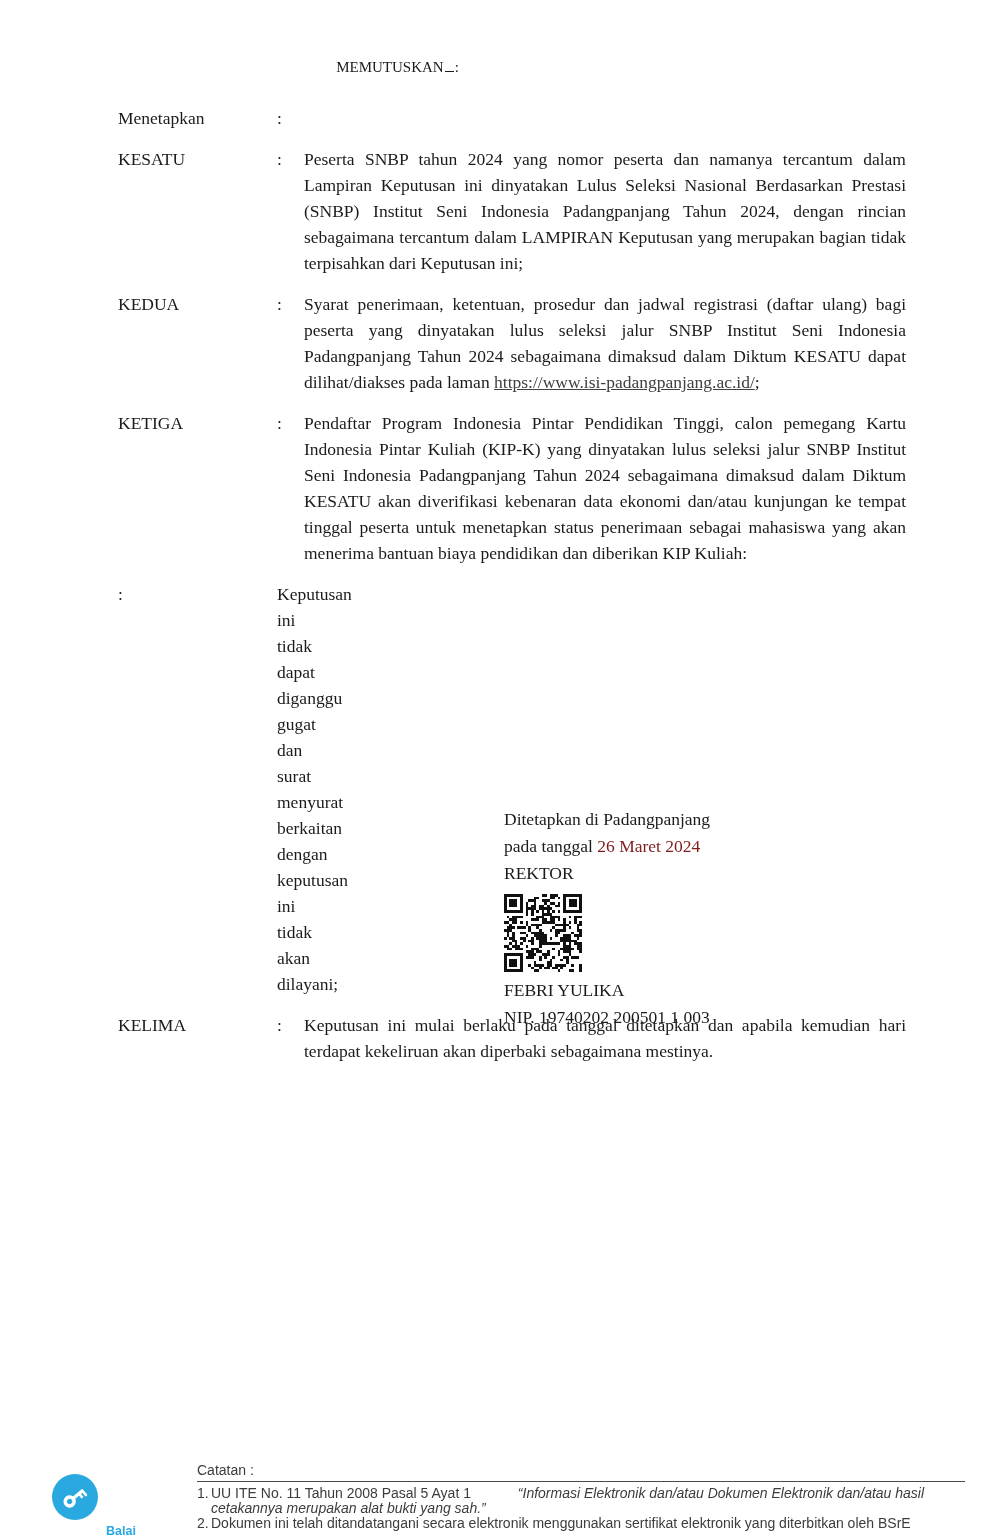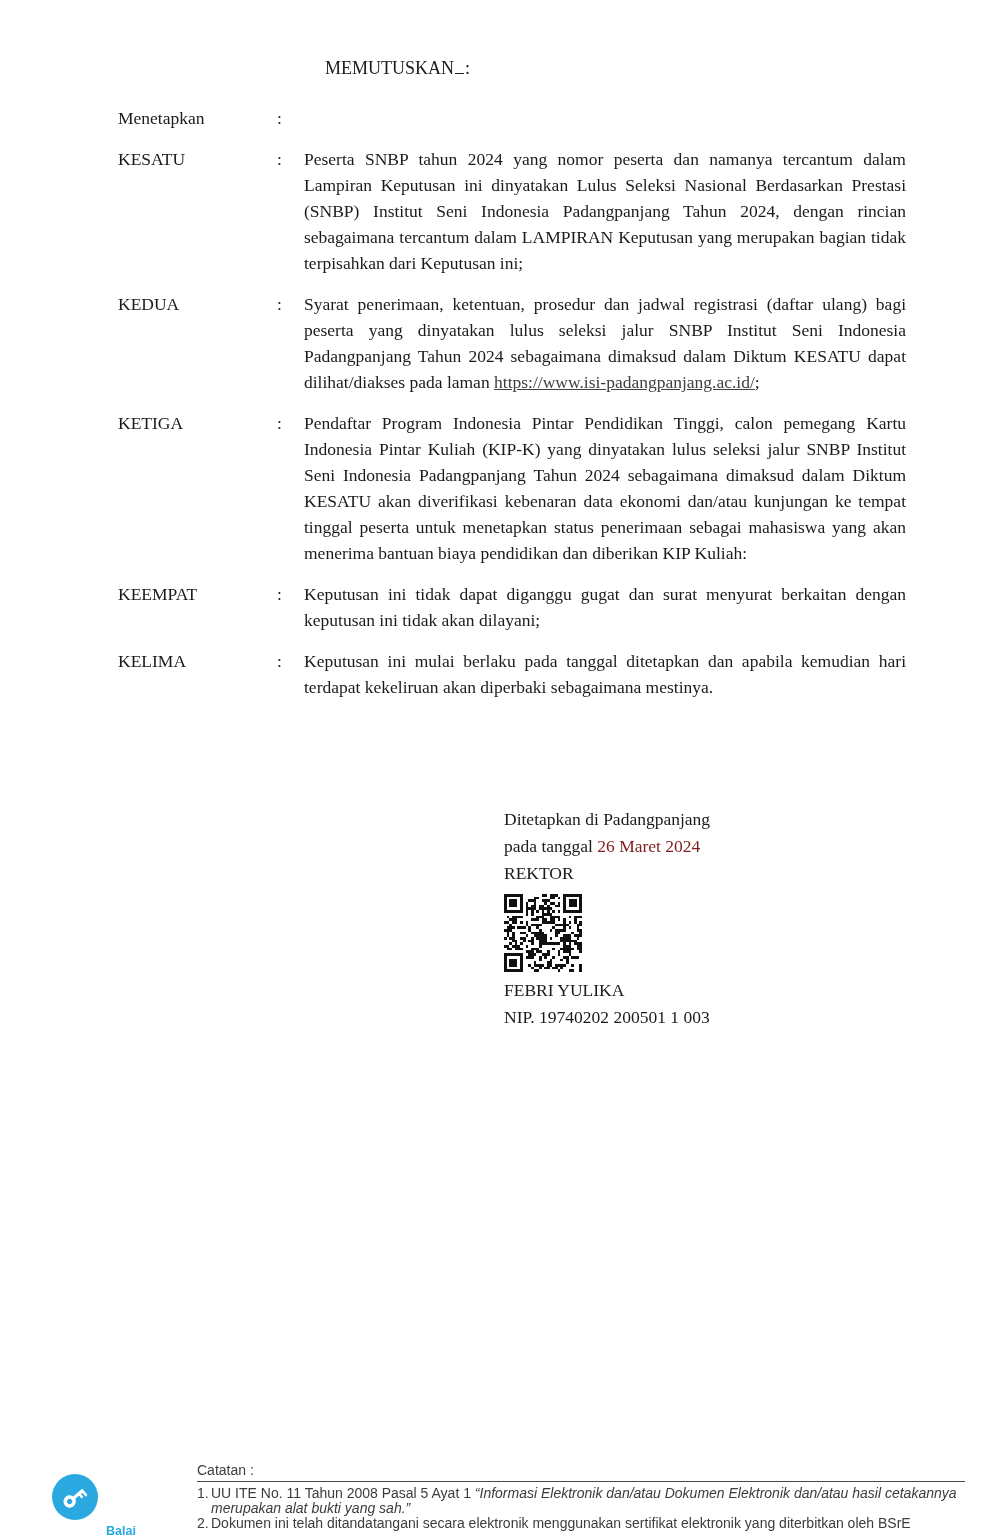--- a/index.html
+++ b/index.html
@@ -9,21 +9,21 @@
     width:1000px; height:1536px;
     margin:0 auto;
     background:#ffffff;
     font-family:"Liberation Serif", serif;
     color:#1b1b1b;
     overflow:hidden;
   }
   
   .heading {
     position:absolute; top:58px; left:0; width:795px;
-    text-align:center; font-size:18px;
+    text-align:center; font-size:15px;
   }
   .heading .u-space {
     display:inline-block; width:9px; height:14px;
     border-bottom:1.6px solid #1b1b1b; margin:0 1px;
   }
   
   .decree {
     position:absolute; top:105px; left:118px; width:788px;
     font-size:17.5px; line-height:26px;
   }
@@ -48,21 +48,21 @@
     position:absolute; left:197px; top:1463px; width:768px;
     font-family:"Liberation Sans", sans-serif;
     font-size:14px; line-height:15px; color:#3c3c3c;
   }
   .footer-rule {
     border:0; border-top:1.4px solid #4a4a4a;
     margin:3px 0 4px 0;
   }
   .note-row { display:flex; }
   .note-num { width:14px; flex:0 0 auto; }
-  .note-text i { font-style:italic; }
+  .note-text i { font-style:italic;margin-left:43px; }
   .logo {
     position:absolute; left:52px; top:1474px;
     display:flex; align-items:flex-start;
   }
   .logo-circle {
     width:46px; height:46px; border-radius:50%;
     background:#29a9e0; flex:0 0 auto;
     display:flex; align-items:center; justify-content:center;
   }
   .logo-text {
@@ -97,21 +97,20 @@
       <div class="decree-text"><span>Syarat penerimaan, ketentuan, prosedur dan jadwal registrasi (daftar ulang) bagi peserta yang dinyatakan lulus seleksi jalur SNBP Institut Seni Indonesia Padangpanjang Tahun 2024 sebagaimana dimaksud dalam Diktum KESATU dapat dilihat/diakses pada laman </span><a href="#">https://www.isi-padangpanjang.ac.id/</a><span>;</span></div>
     </div>
 
     <div class="decree-item">
       <div class="decree-label">KETIGA</div>
       <div class="decree-colon">:</div>
       <div class="decree-text">Pendaftar Program Indonesia Pintar Pendidikan Tinggi, calon pemegang Kartu Indonesia Pintar Kuliah (KIP-K) yang dinyatakan lulus seleksi jalur SNBP Institut Seni Indonesia Padangpanjang Tahun 2024 sebagaimana dimaksud dalam Diktum KESATU akan diverifikasi kebenaran data ekonomi dan/atau kunjungan ke tempat tinggal peserta untuk menetapkan status penerimaan sebagai mahasiswa yang akan menerima bantuan biaya pendidikan dan diberikan KIP Kuliah:</div>
     </div>
 
     <div class="decree-item">
-      <div class="decree-label">KEEMPAT</div>
       <div class="decree-colon">:</div>
       <div class="decree-text">Keputusan ini tidak dapat diganggu gugat dan surat menyurat berkaitan dengan keputusan ini tidak akan dilayani;</div>
     </div>
 
     <div class="decree-item">
       <div class="decree-label">KELIMA</div>
       <div class="decree-colon">:</div>
       <div class="decree-text">Keputusan ini mulai berlaku pada tanggal ditetapkan dan apabila kemudian hari terdapat kekeliruan akan diperbaki sebagaimana mestinya.</div>
     </div>
 

